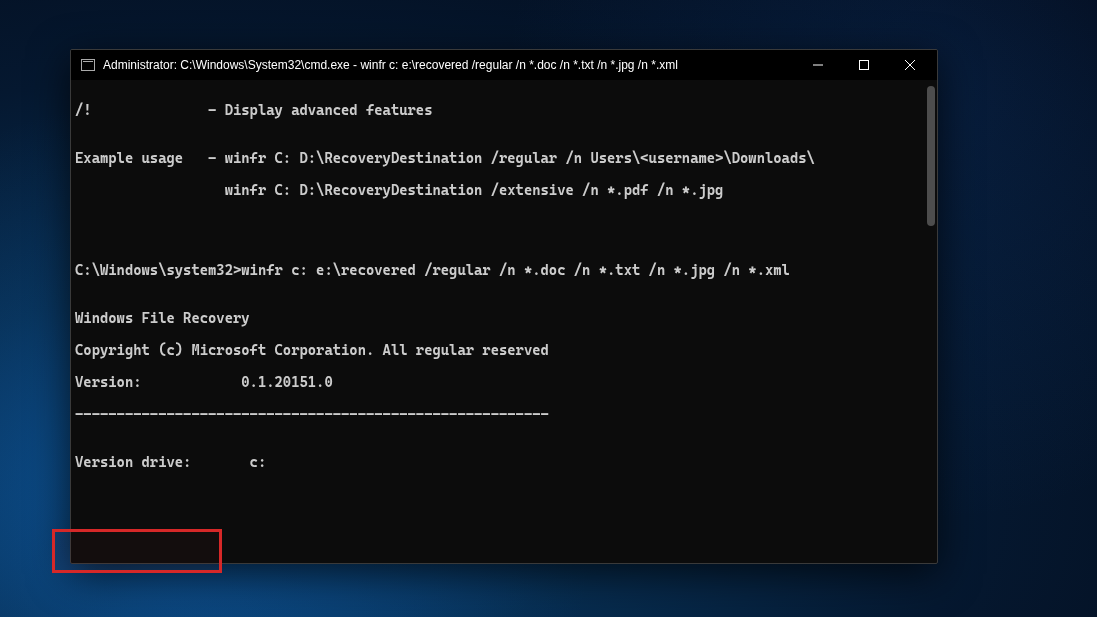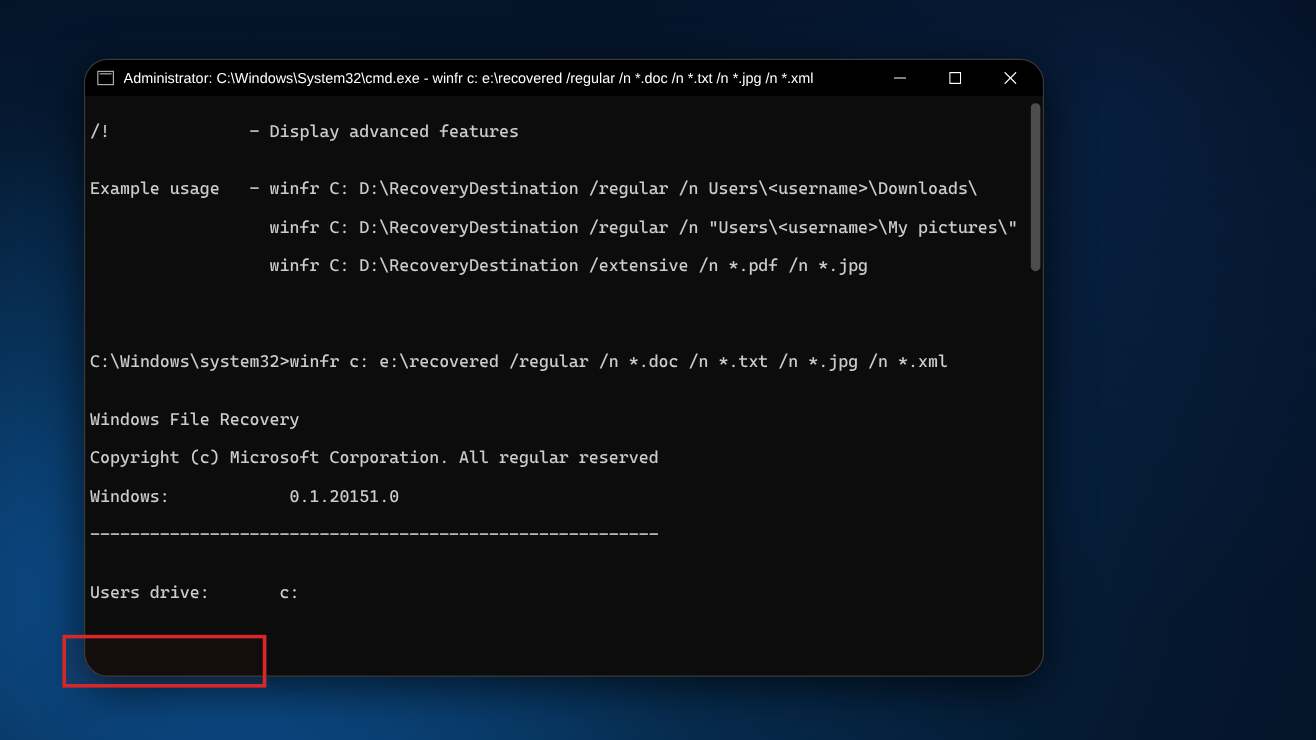--- a/index.html
+++ b/index.html
@@ -15,25 +15,25 @@
       position: absolute;
       width: 100%;
       height: 100%;
       background: radial-gradient(circle at 15% 85%, rgba(20,100,180,0.3) 0%, transparent 40%),
                   radial-gradient(circle at 85% 15%, rgba(20,80,160,0.2) 0%, transparent 40%);
     }
     .window {
       position: absolute;
       left: 70px;
       top: 49px;
-      width: 800px;
+      width: 868px;
       height: 515px;
       background: #0c0c0c;
       border: 1px solid #3a3a3a;
-      border-radius: 20px;
+      border-radius: 2px;
       box-shadow: 0 10px 40px rgba(0,0,0,0.7);
       overflow: hidden;
       display: flex;
       flex-direction: column;
     }
     .titlebar {
       height: 30px;
       background: #000000;
       display: flex;
       align-items: center;
@@ -82,20 +82,21 @@
     .terminal {
       flex: 1;
       padding: 6px 0 6px 4px;
       color: #cccccc;
       font-size: 14.2px;
       line-height: 16px;
       white-space: pre;
       overflow: hidden;
       position: relative;
       font-family: Consolas, 'Cascadia Mono', monospace;
+      font-weight: bold;
     }
     .scrollbar {
       position: absolute;
       right: 2px;
       top: 6px;
       width: 8px;
       height: 140px;
       background: #4d4d4d;
       border-radius: 4px;
     }
@@ -136,33 +137,32 @@
             <line x1="0" y1="0" x2="10" y2="10"></line>
             <line x1="10" y1="0" x2="0" y2="10"></line>
           </svg>
       </div>
     </div>
   </div>
   <div class="terminal">
 <span class="term-line">/!              - Display advanced features</span>
 <span class="term-line"></span>
 <span class="term-line">Example usage   - winfr C: D:\RecoveryDestination /regular /n Users\&lt;username&gt;\Downloads\</span>
-<span class="term-line">                  winfr C: D:\RecoveryDestination /regular /n "Users\&lt;username&gt;\My pictures\"</span>
 <span class="term-line">                  winfr C: D:\RecoveryDestination /extensive /n *.pdf /n *.jpg</span>
 <span class="term-line"></span>
 <span class="term-line"></span>
 <span class="term-line"></span>
 <span class="term-line">C:\Windows\system32&gt;winfr c: e:\recovered /regular /n *.doc /n *.txt /n *.jpg /n *.xml</span>
 <span class="term-line"></span>
 <span class="term-line">Windows File Recovery</span>
 <span class="term-line">Copyright (c) Microsoft Corporation. All regular reserved</span>
-<span class="term-line">Windows:            0.1.20151.0</span>
+<span class="term-line">Version:            0.1.20151.0</span>
 <span class="term-line">---------------------------------------------------------</span>
 <span class="term-line"></span>
-<span class="term-line">Users drive:       c:</span>
+<span class="term-line">Version drive:       c:</span>
 
 
 
 <span class="term-line"></span>
 
 
 
 
 
 <span class="term-line"></span>

